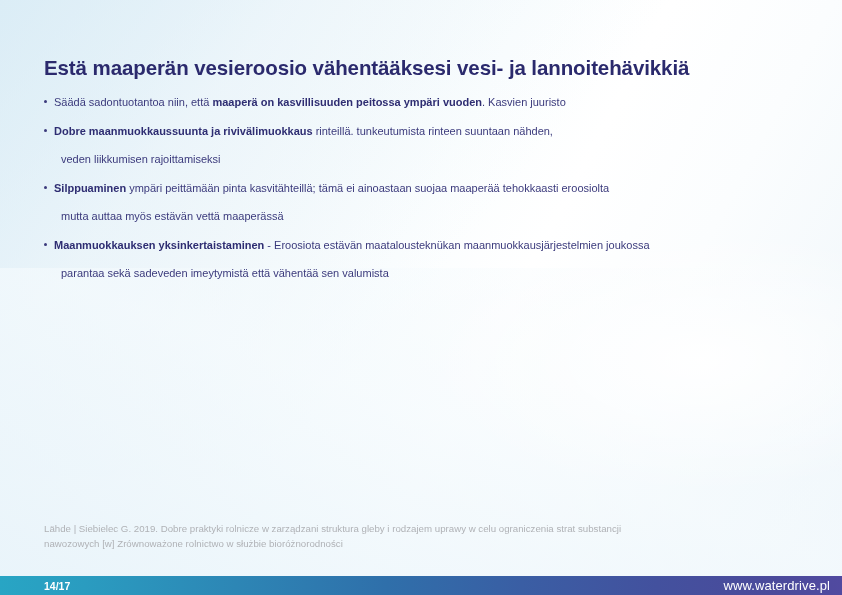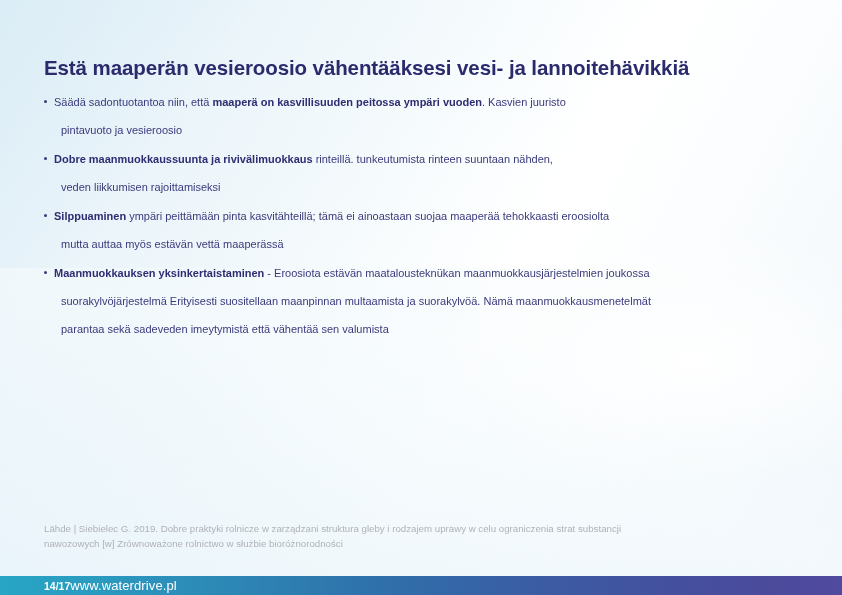--- a/index.html
+++ b/index.html
@@ -141,20 +141,21 @@
       #28a5c4 0%,
       #2a9cc0 10%,
       #2d86b5 28%,
       #2f6faa 46%,
       #3a5ea4 62%,
       #43519e 78%,
       #4b4a9b 92%,
       #514aa0 100%);
     display: flex;
     align-items: center;
+    justify-content: space-between;
     box-sizing: border-box;
     padding: 0 12px 0 44px;
   }
 
   .page-number {
     font-size: 10.5px;
     font-weight: bold;
     color: #ffffff;
   }
 
@@ -173,33 +174,31 @@
   <div class="wash-b"></div>
   <div class="wash-c"></div>
 
   <div class="content">
 
     <h1 class="slide-title">Estä maaperän vesieroosio vähentääksesi vesi- ja lannoitehävikkiä</h1>
 
     <div class="bullet-list" id="bullet-list">
         <div class="bullet-item">
           <div class="bullet-line first"><span class="bullet-dot"></span><span>Säädä sadontuotantoa niin, että </span><span class="b">maaperä on kasvillisuuden peitossa ympäri vuoden</span><span>. Kasvien juuristo</span></div>
-          <div class="bullet-line cont"><span>pintavuoto ja vesieroosio</span></div>
         </div>
         <div class="bullet-item">
           <div class="bullet-line first"><span class="bullet-dot"></span><span class="b">Dobre maanmuokkaussuunta ja rivivälimuokkaus</span><span> rinteillä. tunkeutumista rinteen suuntaan nähden,</span></div>
           <div class="bullet-line cont"><span>veden liikkumisen rajoittamiseksi</span></div>
         </div>
         <div class="bullet-item">
           <div class="bullet-line first"><span class="bullet-dot"></span><span class="b">Silppuaminen</span><span> ympäri peittämään pinta kasvitähteillä; tämä ei ainoastaan suojaa maaperää tehokkaasti eroosiolta</span></div>
           <div class="bullet-line cont"><span>mutta auttaa myös estävän vettä maaperässä</span></div>
         </div>
         <div class="bullet-item">
           <div class="bullet-line first"><span class="bullet-dot"></span><span class="b">Maanmuokkauksen yksinkertaistaminen</span><span> - Eroosiota estävän maatalousteknükan maanmuokkausjärjestelmien joukossa</span></div>
-          <div class="bullet-line cont"><span>suorakylvöjärjestelmä Erityisesti suositellaan maanpinnan multaamista ja suorakylvöä. Nämä maanmuokkausmenetelmät</span></div>
           <div class="bullet-line cont"><span>parantaa sekä sadeveden imeytymistä että vähentää sen valumista</span></div>
         </div>
       </div>
 
     <div class="source" id="source-block">
         <div>Lähde | Siebielec G. 2019. Dobre praktyki rolnicze w zarządzani struktura gleby i rodzajem uprawy w celu ograniczenia strat substancji</div>
         <div>nawozowych [w] Zrównoważone rolnictwo w służbie bioróżnorodności</div>
       </div>
 
   </div>

